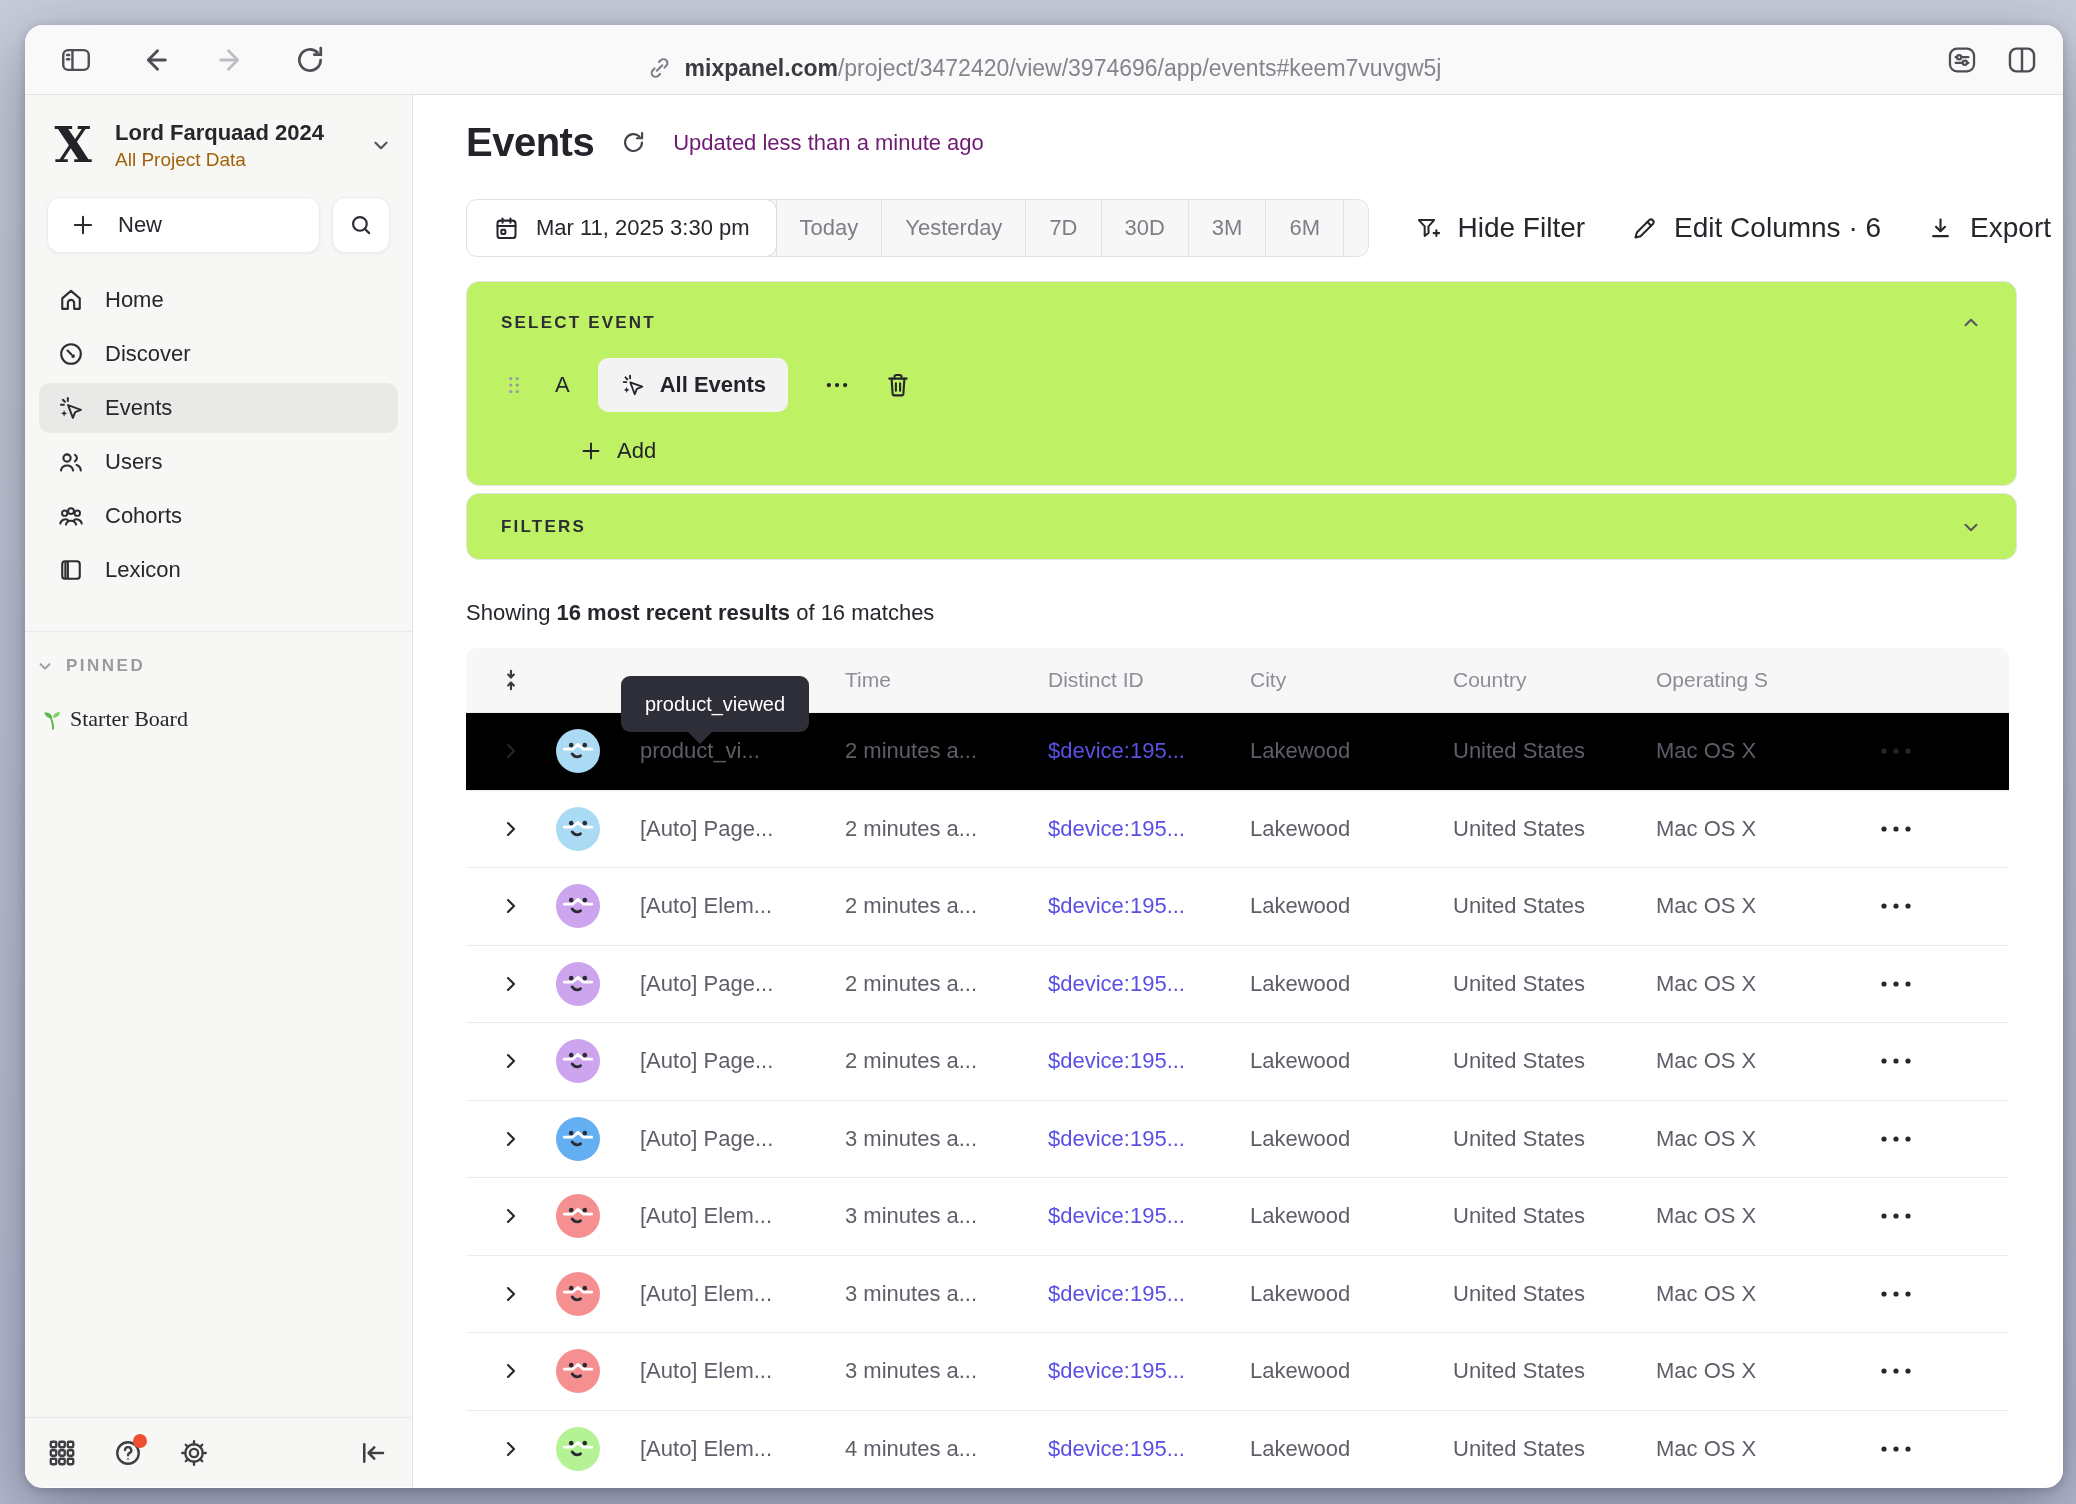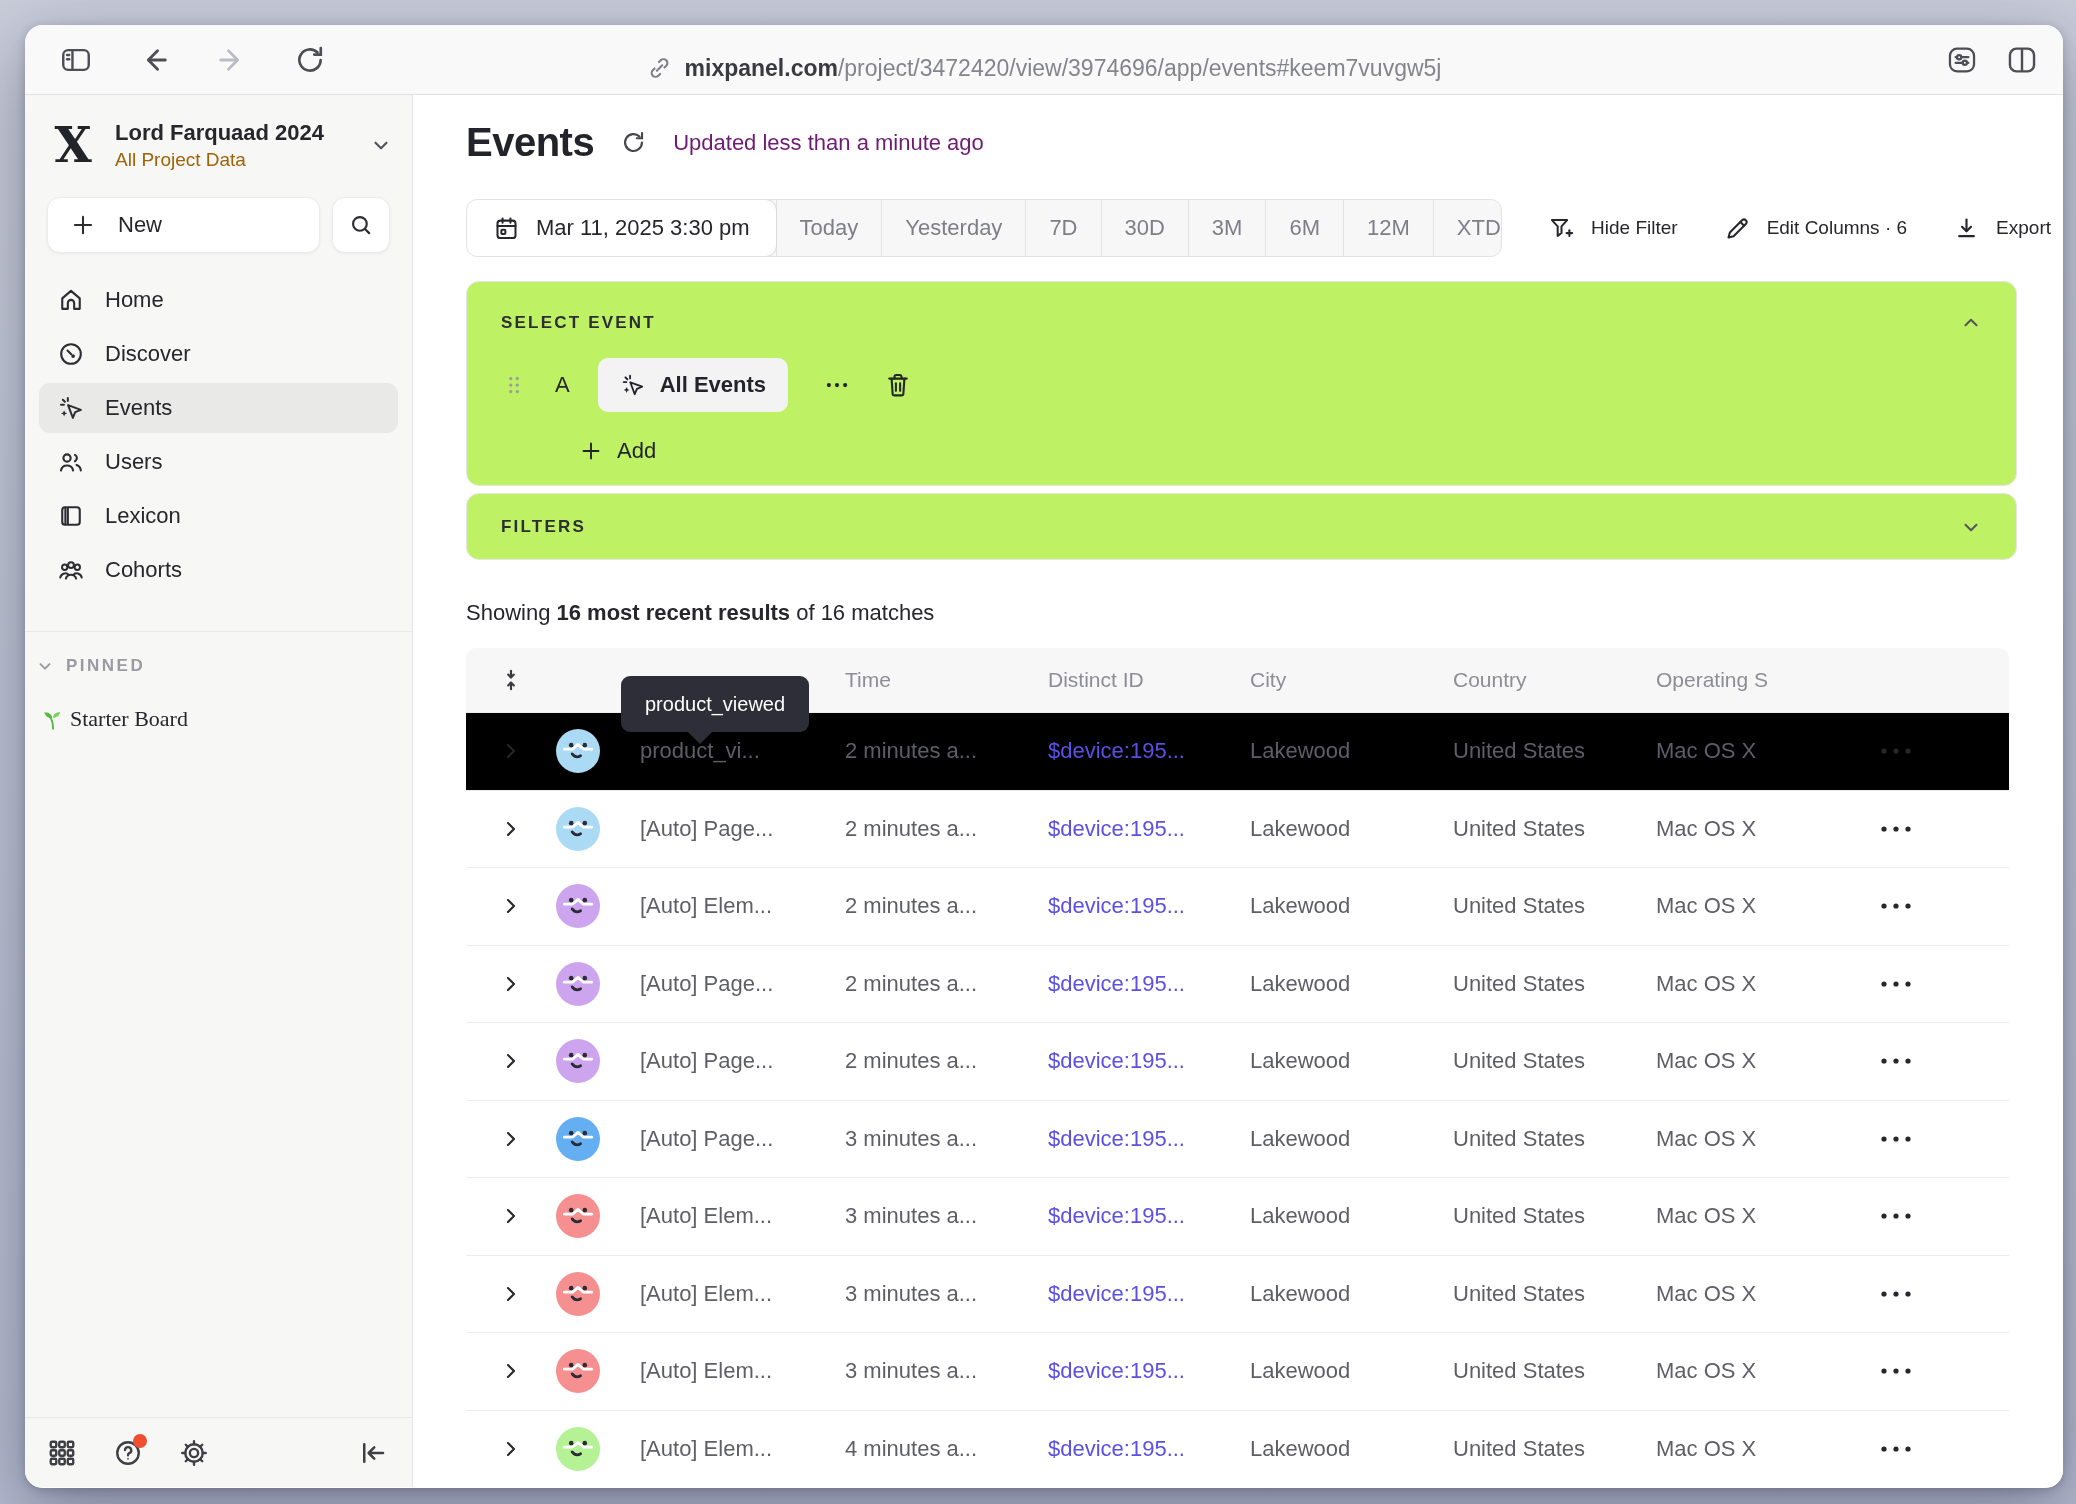--- a/index.html
+++ b/index.html
@@ -77,21 +77,21 @@
 
   .controls { display:flex; align-items:center; margin-top:34px; padding-right:12px; }
   .dateseg { display:flex; align-items:stretch; height:58px; background:#f7f7f7;
     border:1px solid #e3e3e6; border-radius:11px; overflow:hidden; }
   .seg { display:flex; align-items:center; padding:0 23px; font-size:22px; color:#7e7e88;
     border-left:1px solid #e3e3e6; cursor:pointer; white-space:nowrap; gap:8px; }
   .seg-date { background:#fff; border:1px solid #d9d9de; border-radius:11px; margin:-1px;
     color:#26262c; gap:16px; padding:0 26px; z-index:2; }
   .seg-date .cal { width:27px; height:27px; color:#26262c; }
   .ctl-spacer { flex:1; }
-  .act-btn { display:flex; align-items:center; gap:16px; font-size:19px; font-weight:500;
+  .act-btn { display:flex; align-items:center; gap:16px; font-size:28px; font-weight:500;
     color:#26262c; cursor:pointer; margin-left:46px; white-space:nowrap; }
   .act-btn svg { width:27px; height:27px; }
 
   
   .card { width:1551px; border:1px solid #e5e5e8; border-radius:13px; background:#bef264; }
   .card-1 { margin-top:24px; height:205px; padding:30px 34px; }
   .card-2 { margin-top:7px; height:67px; padding:0 34px; display:flex; align-items:center; justify-content:space-between; cursor:pointer; }
   .card-hd { display:flex; align-items:center; justify-content:space-between; }
   .card-title { font-size:17px; font-weight:700; letter-spacing:2.2px; color:#2d2d34; }
   .chev-btn { width:22px; height:22px; color:#55555d; cursor:pointer; }
@@ -266,40 +266,40 @@
                 <circle cx="8.6" cy="8.6" r="3.1"></circle>
                 <path d="M3.4 19.3 a5.3 5.3 0 0 1 10.4 0"></path>
                 <path d="M15.4 5.9 a3.1 3.1 0 0 1 0 5.5"></path>
                 <path d="M16.8 14.5 a5.3 5.3 0 0 1 3.6 4.8"></path>
               </svg>
             </span>
     <span class="nlabel">Users</span>
   </div>
           <div class="nav-item">
     <span class="nico">
-              <svg viewBox="0 0 24 24" fill="none" stroke="currentColor" stroke-width="1.8">
-                <rect x="4.5" y="4.5" width="15" height="15" rx="2.4"></rect>
-                <line x1="7.2" y1="4.5" x2="7.2" y2="19.5"></line>
-                <line x1="9.3" y1="4.5" x2="9.3" y2="19.5"></line>
-              </svg>
-            </span>
-    <span class="nlabel">Lexicon</span>
-  </div>
-          <div class="nav-item">
-    <span class="nico">
               <svg viewBox="0 0 24 24" fill="none" stroke="currentColor" stroke-width="1.7" stroke-linecap="round">
                 <circle cx="6.6" cy="9.6" r="2.3"></circle>
                 <circle cx="17.4" cy="9.6" r="2.3"></circle>
                 <circle cx="12" cy="7.8" r="2.5"></circle>
                 <path d="M2.8 18.5 a4.3 4.3 0 0 1 7 -2.6"></path>
                 <path d="M21.2 18.5 a4.3 4.3 0 0 0 -7 -2.6"></path>
                 <path d="M7.6 19.4 a4.6 4.6 0 0 1 8.8 0"></path>
               </svg>
             </span>
     <span class="nlabel">Cohorts</span>
+  </div>
+          <div class="nav-item">
+    <span class="nico">
+              <svg viewBox="0 0 24 24" fill="none" stroke="currentColor" stroke-width="1.8">
+                <rect x="4.5" y="4.5" width="15" height="15" rx="2.4"></rect>
+                <line x1="7.2" y1="4.5" x2="7.2" y2="19.5"></line>
+                <line x1="9.3" y1="4.5" x2="9.3" y2="19.5"></line>
+              </svg>
+            </span>
+    <span class="nlabel">Lexicon</span>
   </div>
         </nav>
 
       <div class="pinned">
         <div class="pinned-hdr">
           <span class="chev-s">
             <svg viewBox="0 0 24 24" fill="none" stroke="currentColor" stroke-width="2.6" stroke-linecap="round" stroke-linejoin="round">
                 <path d="M6 9.5 l6 6 6-6"></path>
               </svg>
           </span>

